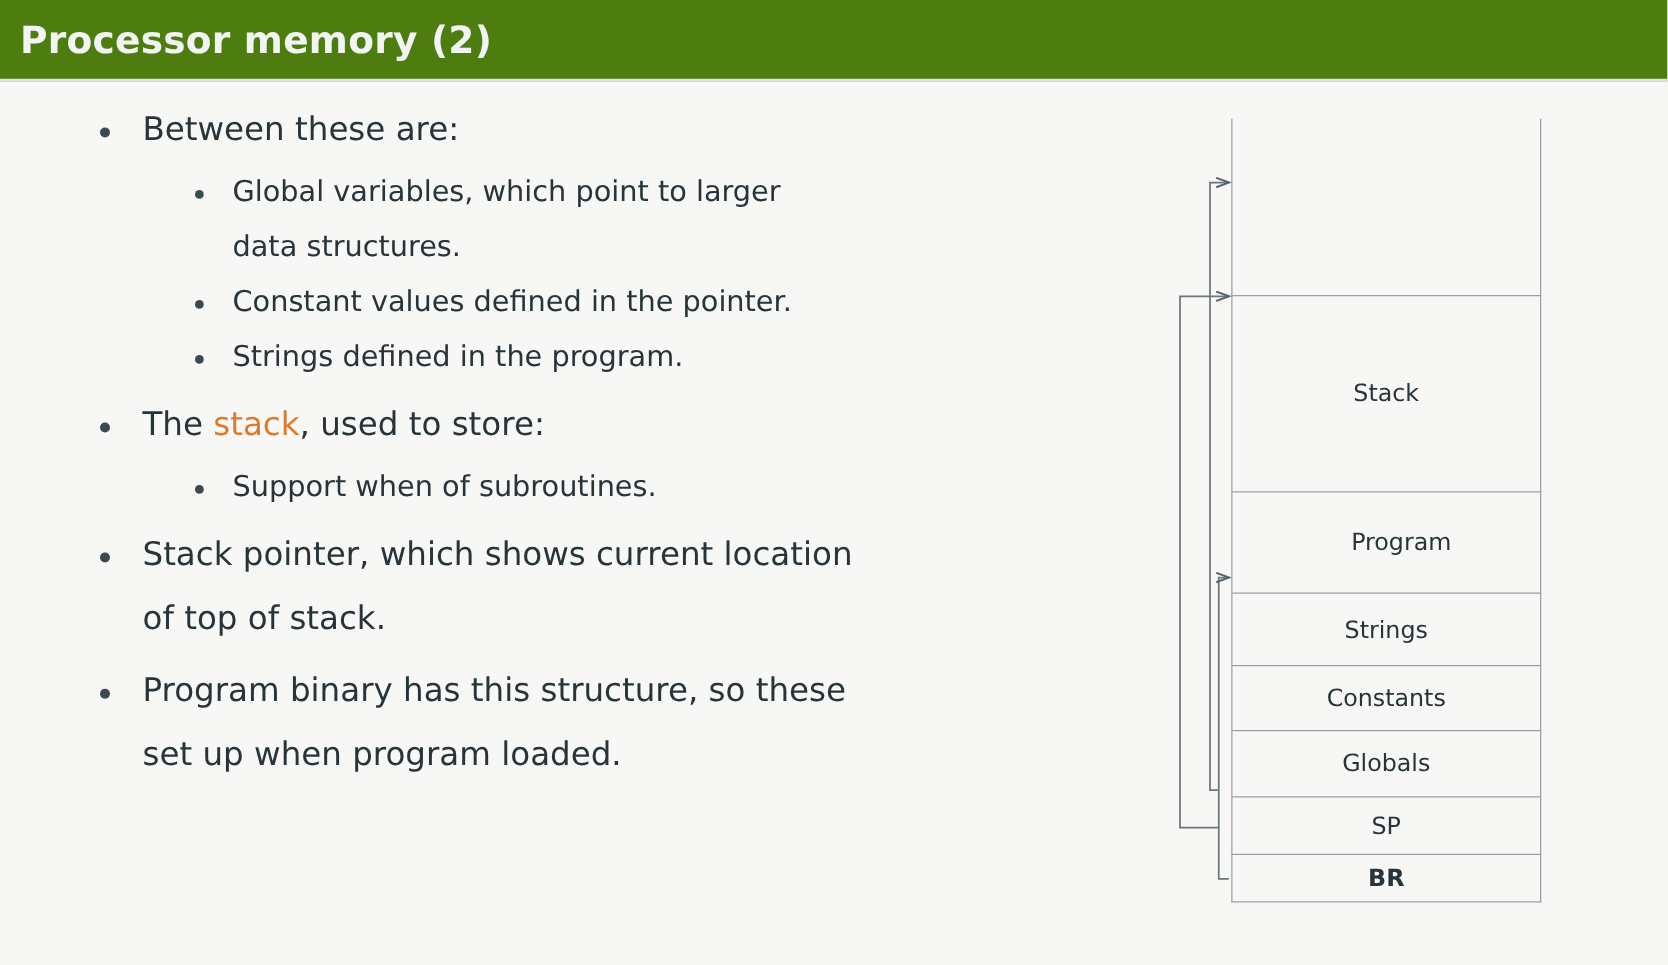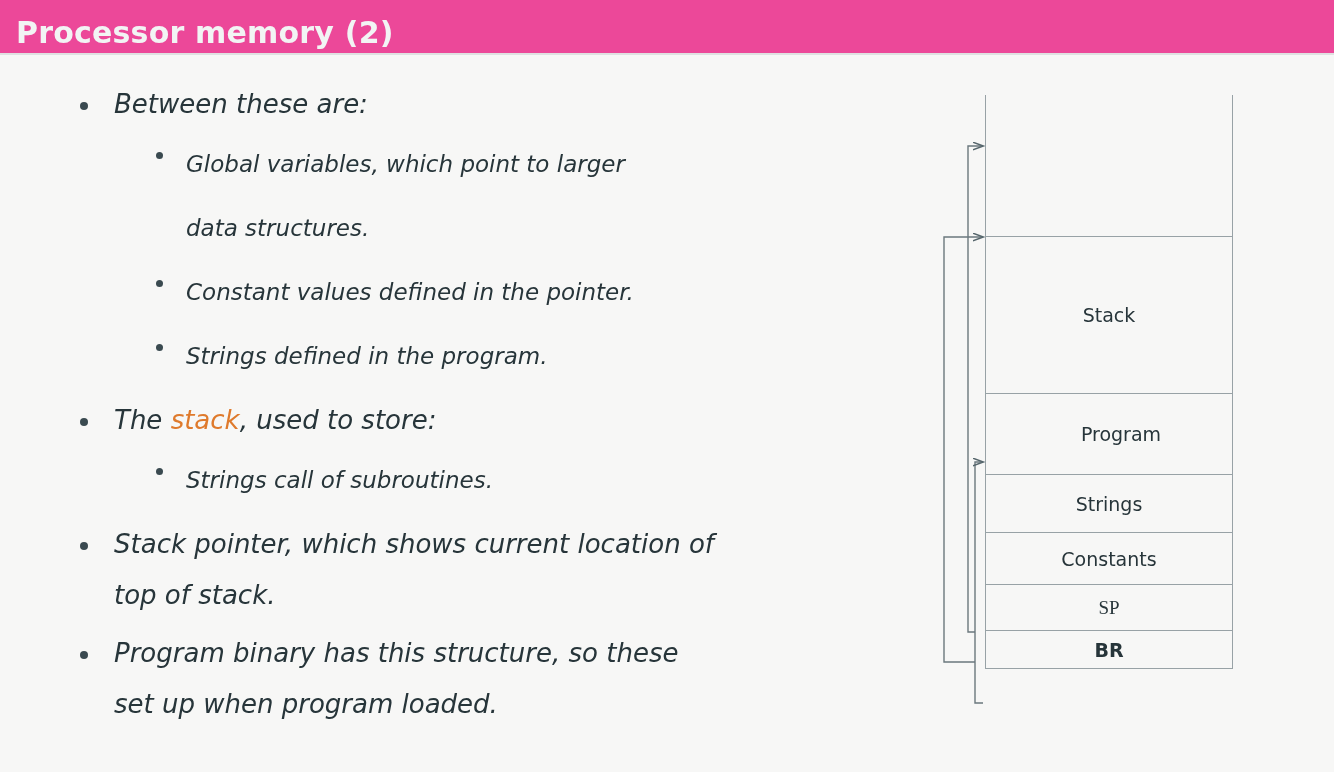--- a/index.html
+++ b/index.html
@@ -8,38 +8,38 @@
     background:#f7f7f6;
     font-family:"DejaVu Sans", sans-serif;
     color:#27353a;
     overflow:hidden;
     position:relative;
   }
   .slide{position:relative;width:1334px;height:772px;overflow:hidden;}
 
   
   .header{
-    position:absolute;left:0;top:0;width:1334px;height:55px;
-    background:#ec4899;
+    position:absolute;left:0;top:0;width:1334px;height:65px;
+    background:#4d7c0f;
     border-bottom:2px solid #dfe1e1;
     box-sizing:border-box;
   }
   .header-title{
     position:absolute;left:16px;top:15px;
     font-size:30px;font-weight:bold;color:#f2f4f4;
     letter-spacing:.2px;white-space:nowrap;
   }
 
   
   .content{
     position:absolute;left:0;top:79px;width:930px;height:693px;
   }
   ul.lvl1{
     list-style:none;margin:0;padding:0;
-    position:absolute;left:0;top:0;width:930px;font-style:italic;
+    position:absolute;left:0;top:0;width:930px;
   }
   ul.lvl1 > li{
     position:relative;
     padding-left:114px;
     font-size:26px;
     line-height:51px;
     color:#27353a;
     margin-bottom:7px;
   }
   ul.lvl1 > li > .txt{display:block;max-width:600px;}
@@ -49,21 +49,21 @@
     width:8px;height:8px;border-radius:50%;
     background:#3a4a50;
   }
   ul.lvl2{
     list-style:none;margin:2px 0 0 0;padding:0;
   }
   ul.lvl2 > li{
     position:relative;
     padding-left:72px;
     font-size:23px;
-    line-height:64px;
+    line-height:44px;
     color:#27353a;
   }
   ul.lvl2 > li > .txt{display:block;max-width:470px;}
   ul.lvl2 > li::before{
     content:"";
     position:absolute;left:42px;top:20px;
     width:7px;height:7px;border-radius:50%;
     background:#3a4a50;
   }
   .hl{color:#df7a2c;}
@@ -116,21 +116,21 @@
           <li>
             <span class="txt">Strings defined in the program.</span>
           </li>
         </ul>
       </li>
 
       <li>
         <span class="txt"><span>The </span><span class="hl">stack</span><span>, used to store:</span></span>
         <ul class="lvl2">
           <li>
-            <span class="txt">Strings call of subroutines.</span>
+            <span class="txt">Support when of subroutines.</span>
           </li>
         </ul>
       </li>
 
       <li>
         <span class="txt">Stack pointer, which shows current location of top of stack.</span>
       </li>
 
       <li>
         <span class="txt">Program binary has this structure, so these set up when program loaded.</span>
@@ -165,21 +165,24 @@
       </div>
       <div class="mem-block" style="height:81px;padding-left:24px;">
         <span class="mem-label">Program</span>
       </div>
       <div class="mem-block" style="height:58px;align-items:center;">
         <span class="mem-label">Strings</span>
       </div>
       <div class="mem-block" style="height:52px;align-items:center;">
         <span class="mem-label">Constants</span>
       </div>
-      <div class="mem-block" style="height:46px;font-family:Liberation Serif, serif;">
+      <div class="mem-block" style="height:53px;">
+        <span class="mem-label">Globals</span>
+      </div>
+      <div class="mem-block" style="height:46px;">
         <span class="mem-label">SP</span>
       </div>
       <div class="mem-block" style="height:38px;font-weight:bold;">
         <span class="mem-label">BR</span>
       </div>
     </div>
 
   </div>
 
 </div>

